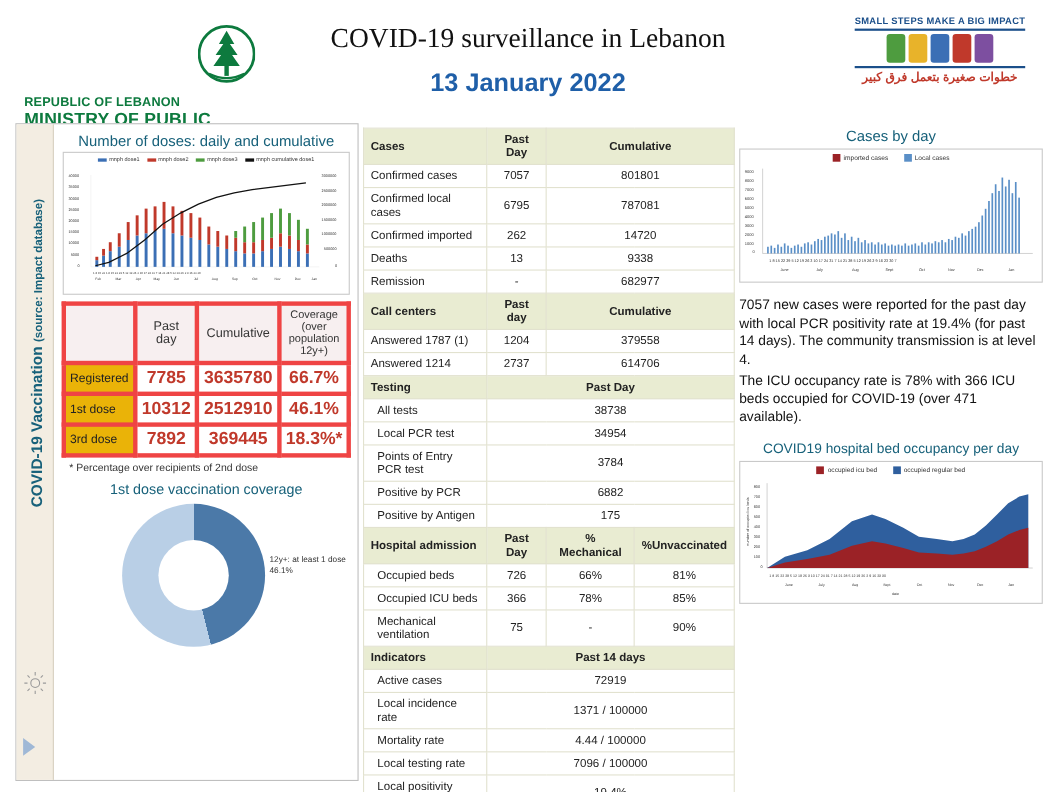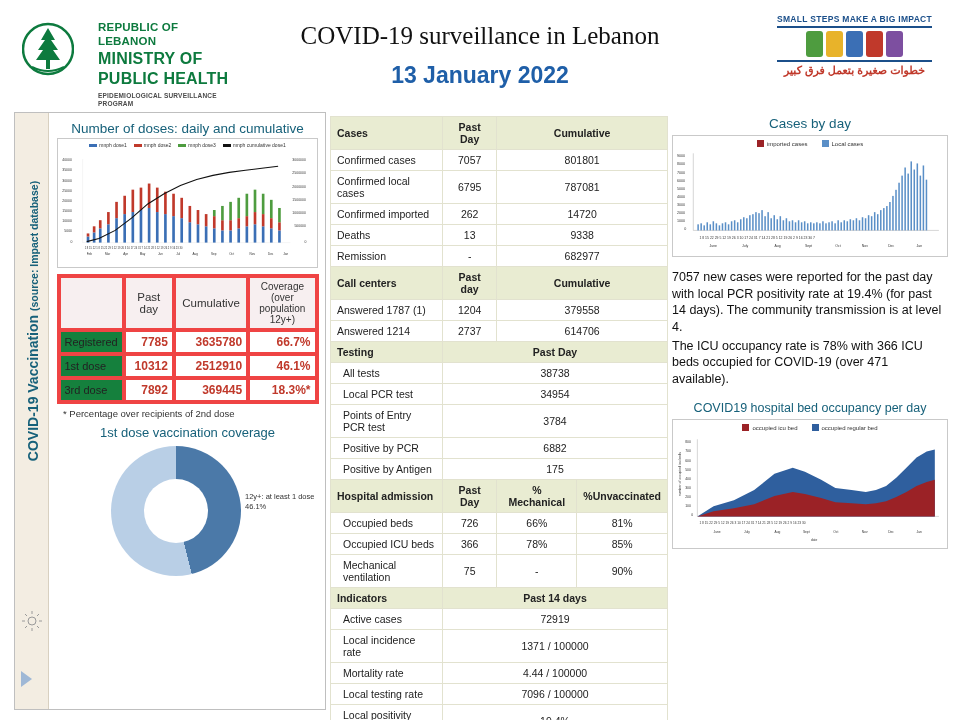--- a/index.html
+++ b/index.html
@@ -4,21 +4,21 @@
 <style>
   * { box-sizing: border-box; }
   html, body { margin:0; padding:0; }
   body {
     width:960px; height:720px; background:#ffffff;
     font-family:"Liberation Sans", sans-serif;
     position:relative; overflow:hidden;
   }
   
   .header { position:absolute; left:0; top:0; width:960px; height:108px; }
-  .logo-lb { position:absolute; left:22px; top:20px; width:210px; height:70px; display:flex; align-items:flex-start; gap:24px; }
+  .logo-lb { position:absolute; left:22px; top:20px; width:210px; height:70px; display:flex; align-items:flex-end; gap:8px;flex-direction:column; }
   .cedar { width:52px; height:58px; position:relative; }
   .cedar svg { width:52px; height:58px; }
   .logo-text { line-height:1.25; }
   .logo-text .l1 { font-size:11.5px; font-weight:bold; color:#0d7a3e; letter-spacing:.2px;}
   .logo-text .l2 { font-size:16px; font-weight:bold; color:#0d7a3e; letter-spacing:.2px;}
   .logo-text .l4 { font-size:6.5px; font-weight:bold; color:#4a4a4a; margin-top:3px; letter-spacing:.2px;}
   .title-main {
     position:absolute; left:230px; top:22px; width:500px; text-align:center;
     font-family:"Liberation Serif", serif; font-size:25px; color:#111;
   }
@@ -55,22 +55,22 @@
   .left-content { position:absolute; left:34px; top:0; width:277px; height:596px; }
   .chart-title { text-align:center; font-size:13.5px; color:#17617a; padding:8px 0 2px; }
   .chart-box { margin:0 8px; border:1px solid #c9c9c9; height:130px; position:relative; background:#fff; }
   .legend-row { display:flex; justify-content:center; gap:7px; font-size:5px; padding-top:3px; }
   .legend-row span { display:flex; align-items:center; gap:2px; color:#333; }
   .legend-row i { width:8px; height:3px; display:inline-block; }
 
   table.vacc { border-collapse:collapse; margin:6px auto 0; width:262px; }
   table.vacc td, table.vacc th { border:4px solid #ef4444; font-size:11px; padding:3px 4px; text-align:center; }
   table.vacc th { background:#f7eff0; color:#333; font-weight:normal; font-size:11.5px; }
-  table.vacc td.lbl { text-align:left; background:#15803d; color:#222; font-size:11px; padding-left:4px;}
-  table.vacc td.num { color:#c0392b; font-weight:bold; font-size:12px; background:#fff;text-align:right;}
+  table.vacc td.lbl { text-align:left; background:#eab308; color:#222; font-size:11px; padding-left:4px;}
+  table.vacc td.num { color:#c0392b; font-weight:bold; font-size:16px; background:#fff;}
   .footnote { font-size:9.5px; color:#333; margin:4px 0 0 14px; }
   .donut-title { text-align:center; font-size:13px; color:#17617a; margin-top:6px; }
   .donut-wrap { position:relative; width:277px; height:150px; }
   .donut { position:absolute; left:62px; top:6px; width:130px; height:130px; border-radius:50%;
     background:conic-gradient(#4b79a8 0deg 166deg, #b9cfe6 166deg 360deg); }
   .donut::after { content:""; position:absolute; left:33px; top:33px; width:64px; height:64px; border-radius:50%; background:#fff; }
   .donut-label { position:absolute; left:196px; top:52px; font-size:7.5px; color:#333; line-height:1.35; }
 
   
   .mid { position:absolute; left:330px; top:116px; width:338px; }

